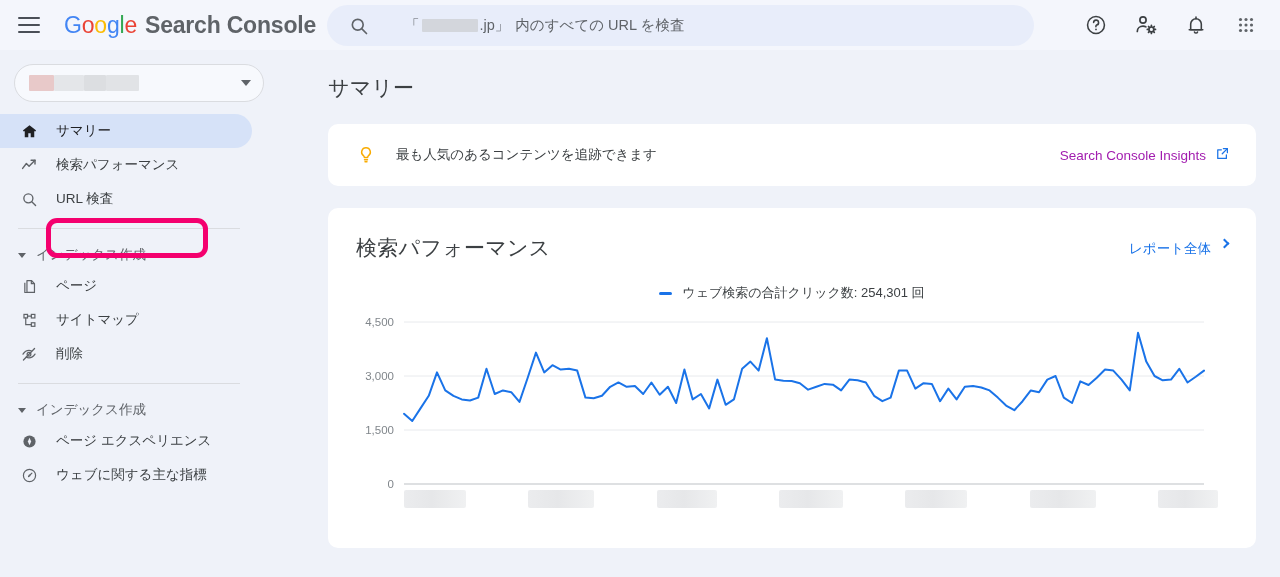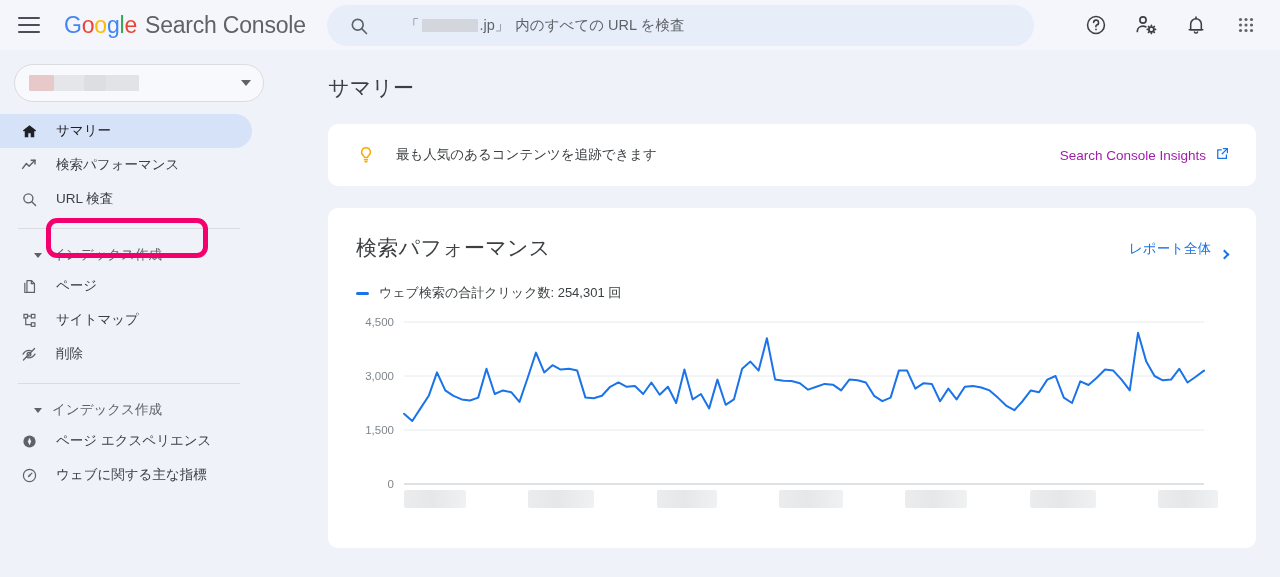--- a/index.html
+++ b/index.html
@@ -56,21 +56,21 @@
     flex: 0 0 auto;
   }
   .brand .g-logo { font-weight: 400; }
   .brand .g-logo .b { color: #4285f4; }
   .brand .g-logo .r { color: #ea4335; }
   .brand .g-logo .y { color: #fbbc05; }
   .brand .g-logo .gr { color: #34a853; }
   .brand .product {
     color: #5f6368;
     margin-left: 8px;
-    font-weight: 400;
+    font-weight: 700;
   }
 
   .searchbar {
     position: absolute;
     left: 327px;
     top: 5px;
     width: 707px;
     height: 41px;
     background: #e8edfa;
     border-radius: 21px;
@@ -206,21 +206,21 @@
 
   .nav-divider {
     height: 1px;
     background: #dadce0;
     margin: 12px 40px 12px 18px;
   }
 
   .section-head {
     display: flex;
     align-items: center;
-    padding-left: 34px;
+    padding-left: 18px;
     height: 28px;
     cursor: pointer;
   }
   .section-head .tri {
     width: 0; height: 0;
     border-left: 4.5px solid transparent;
     border-right: 4.5px solid transparent;
     border-top: 5.5px solid #5f6368;
     margin-right: 10px;
   }
@@ -303,39 +303,40 @@
     font-size: 21px;
     color: #3c4043;
     font-weight: 400;
     letter-spacing: 0.3px;
   }
   .perf-link {
     margin-left: auto;
     color: #1a73e8;
     font-size: 13.5px;
     display: flex;
-    align-items: flex-end;
+    align-items: flex-start;
     gap: 10px;
     cursor: pointer;
     white-space: nowrap;
     margin-top: 6px;
   }
   .perf-link .chev {
     display: inline-block;
     width: 7px; height: 7px;
     border-right: 2px solid #1a73e8;
     border-top: 2px solid #1a73e8;
     transform: rotate(45deg);
   }
 
   .legend {
     display: flex;
     align-items: center;
     margin-top: 22px;
     gap: 10px;
+    justify-content: center;
   }
   .legend .dash {
     width: 13px;
     height: 3px;
     background: #1a73e8;
     border-radius: 2px;
   }
   .legend .ltext {
     font-size: 13px;
     color: #3c4043;

